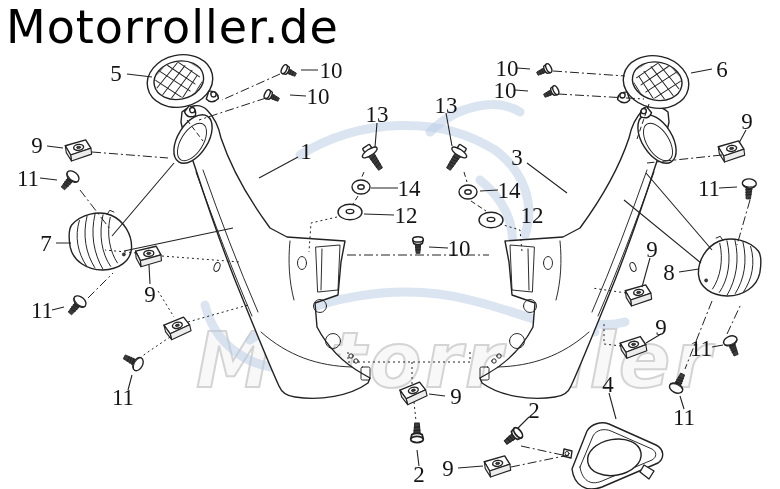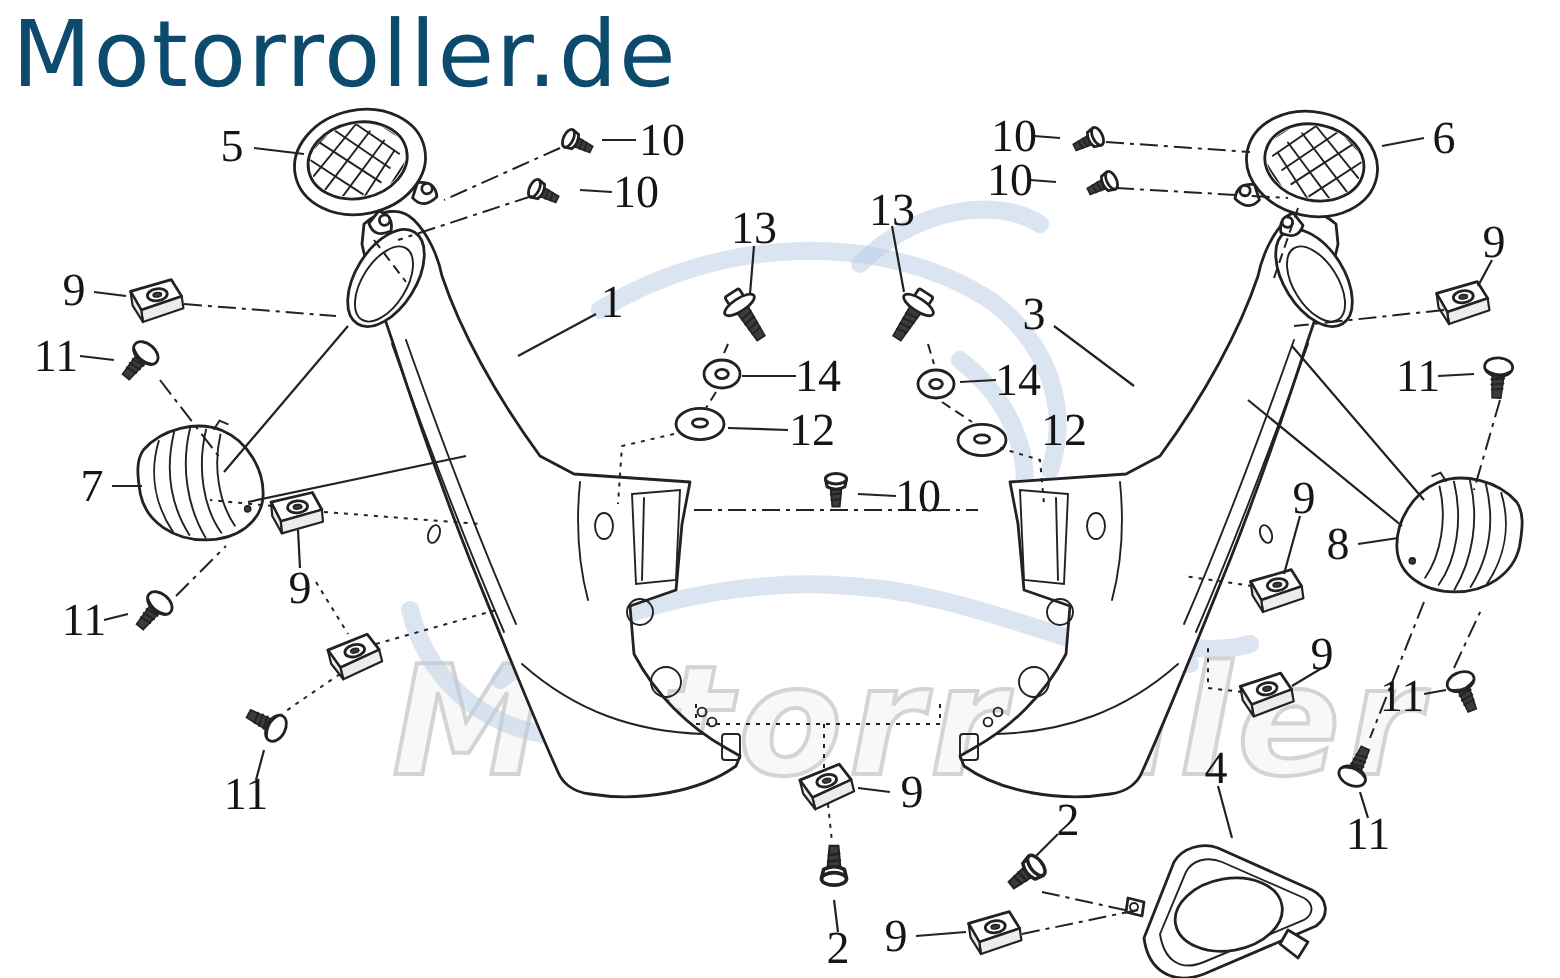--- a/index.html
+++ b/index.html
@@ -1,20 +1,20 @@
 <!DOCTYPE html>
 <html><head>
 <meta charset="utf-8">
 <style>
   html,body{margin:0;padding:0;background:#fff;}
   .stage{position:relative;width:780px;height:489px;background:#fff;overflow:hidden;
          font-family:"Liberation Serif", serif;}
   
   .wm-top{position:absolute;left:6px;top:0px;font-family:"DejaVu Sans",sans-serif;
-          font-size:46px;color:#0c4a6e;letter-spacing:1px;white-space:nowrap;}
+          font-size:46px;color:#000000;letter-spacing:1px;white-space:nowrap;}
   .wm-bottom{position:absolute;left:196px;top:316px;font-family:"DejaVu Sans",sans-serif;
           font-size:76px;font-weight:700;font-style:italic;letter-spacing:3px;
           color:rgba(214,214,214,0.18);-webkit-text-stroke:2px #d4d4d4;white-space:nowrap;}
   .wm-de{position:absolute;left:539px;top:297px;font-family:"DejaVu Sans",sans-serif;
           font-size:31px;font-weight:700;color:#aac3de;}
   svg.art{position:absolute;left:0;top:0;}
   
   .f-white{fill:#ffffff;stroke:#222;stroke-width:1.4;stroke-linejoin:round;}
   .f-grey{fill:#ececec;stroke:#222;stroke-width:1.1;stroke-linejoin:round;}
   .f-dark{fill:#3c3c3c;stroke:#222;stroke-width:.8;}

